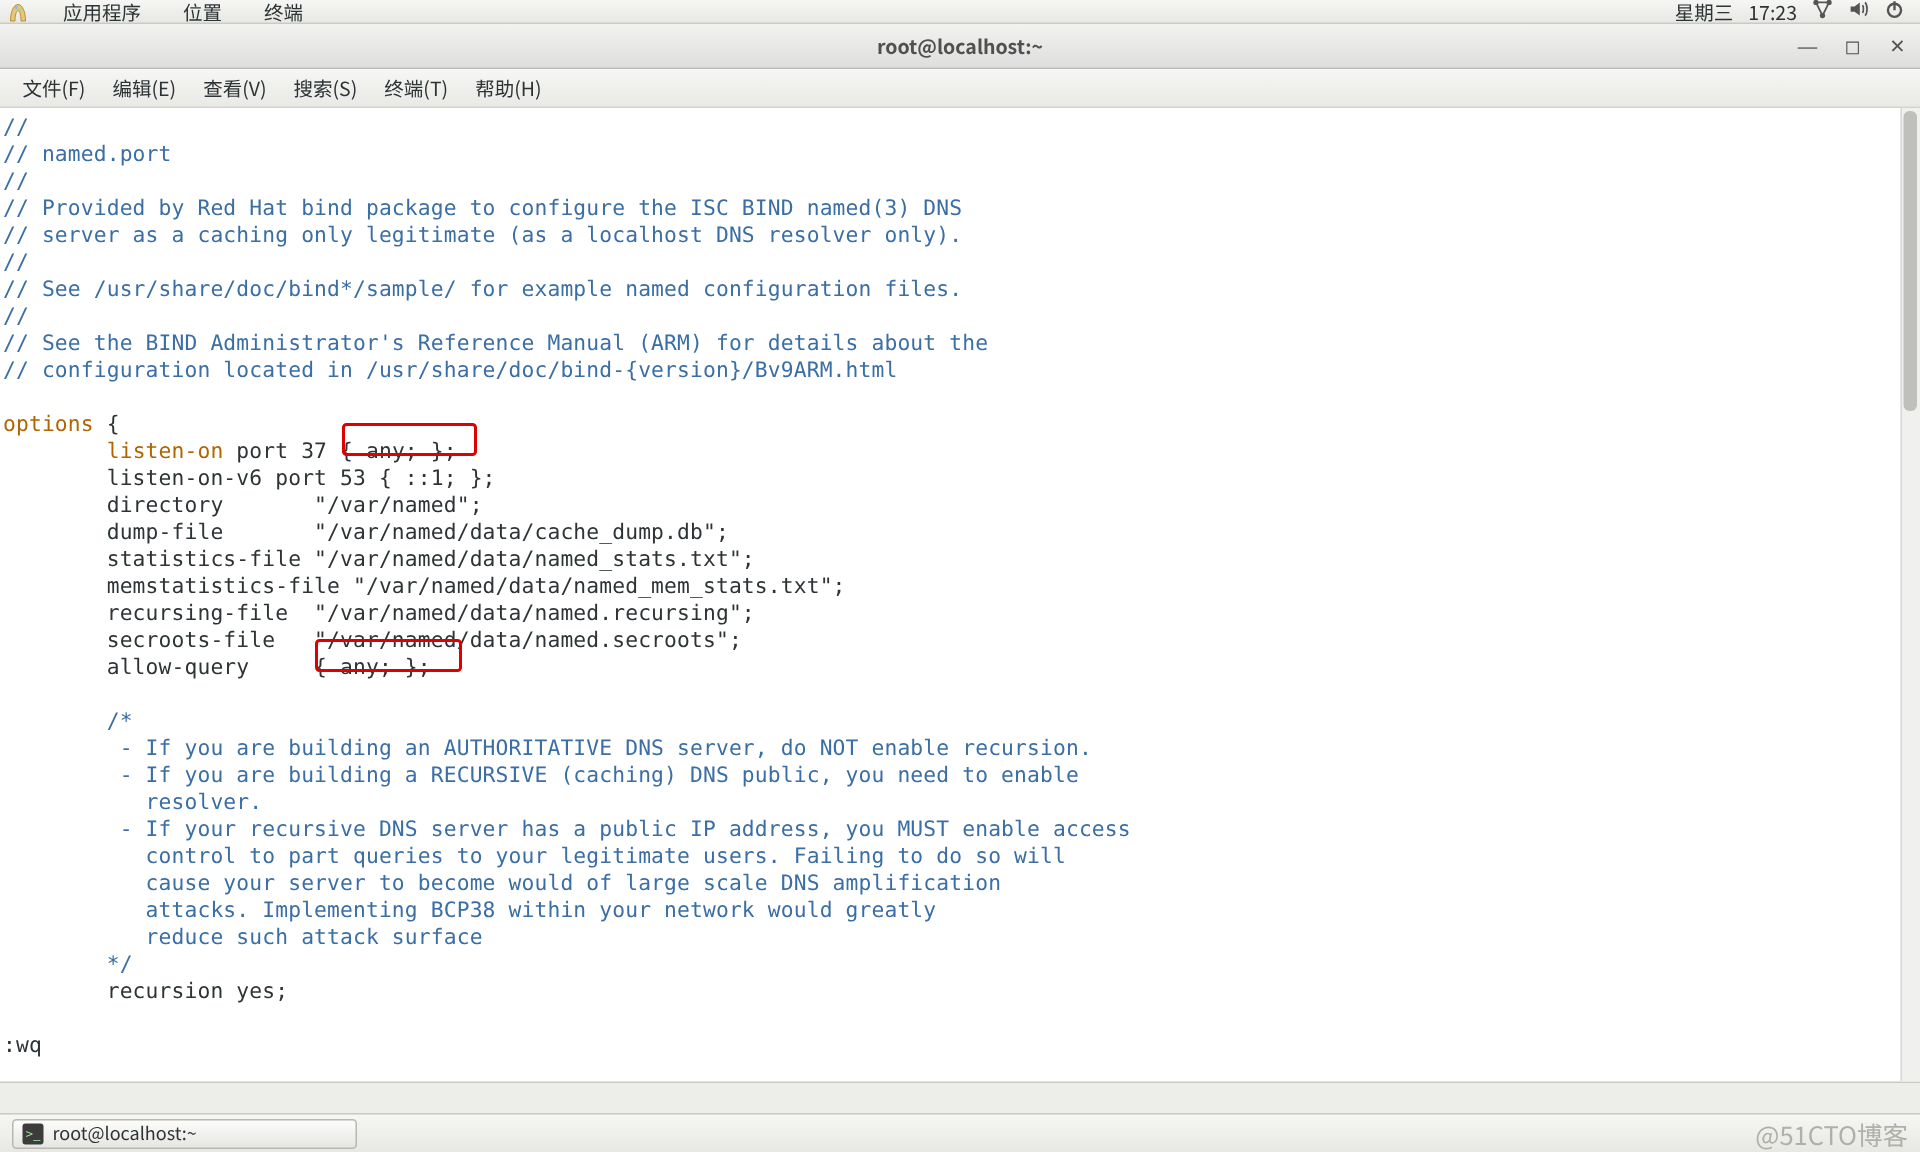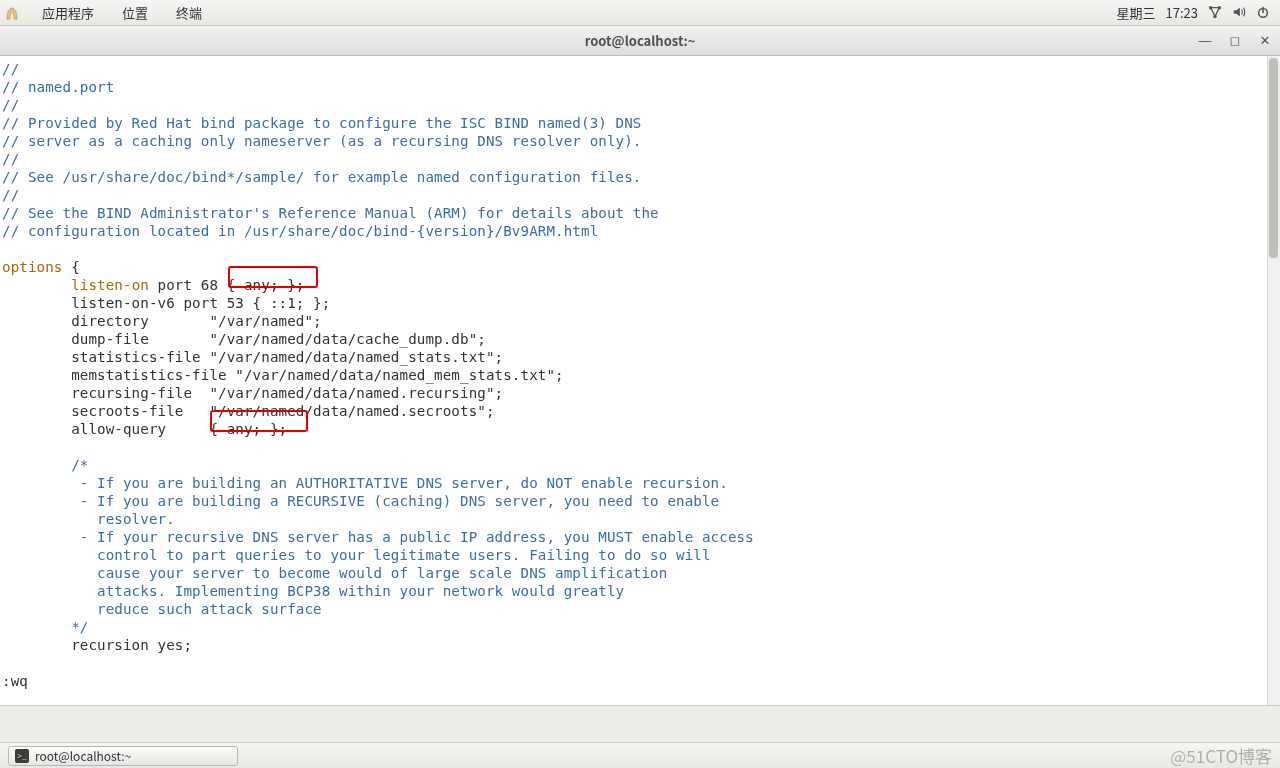--- a/index.html
+++ b/index.html
@@ -1,20 +1,20 @@
 <!DOCTYPE html>
 <html><head>
 <meta charset="utf-8">
 <style>
   * { margin:0; padding:0; box-sizing:border-box; }
   html,body { width:1280px; height:768px; overflow:hidden;
     font-family:"WenQuanYi Micro Hei","Noto Sans CJK SC",sans-serif;
     background:#ededea; color:#2e3436; font-size:13px; }
   
-  .top-panel { height:26px; background:linear-gradient(#f6f6f4,#e7e7e4);
+  .top-panel { height:16px; background:linear-gradient(#f6f6f4,#e7e7e4);
     border-bottom:1px solid #c9c9c6; display:flex; align-items:center;
     padding:0 4px; }
   .top-panel .left { display:flex; align-items:center; gap:16px; }
   .top-panel .menuitem { padding:0 6px; cursor:default; }
   .top-panel .spacer { flex:1; }
   .top-panel .right { display:flex; align-items:center; gap:10px; padding-right:6px; }
   .foot-icon { width:16px; height:16px; }
   .sys-icon { font-size:14px; }
   
   .window { width:1280px; }
@@ -110,47 +110,55 @@
 
 <div class="window">
   <div class="titlebar">
     <div class="title">root@localhost:~</div>
     <div class="win-btns">
       <div class="win-btn">—</div>
       <div class="win-btn">◻</div>
       <div class="win-btn">✕</div>
     </div>
   </div>
+  <div class="menubar">
+    <span class="menu">文件(F)</span>
+    <span class="menu">编辑(E)</span>
+    <span class="menu">查看(V)</span>
+    <span class="menu">搜索(S)</span>
+    <span class="menu">终端(T)</span>
+    <span class="menu">帮助(H)</span>
+  </div>
 
   <div class="editor-wrap">
     <div class="editor"><span class="c-comment">//</span>
 <span class="c-comment">// named.port</span>
 <span class="c-comment">//</span>
 <span class="c-comment">// Provided by Red Hat bind package to configure the ISC BIND named(3) DNS</span>
-<span class="c-comment">// server as a caching only nameserver (as a recursing DNS resolver only).</span>
+<span class="c-comment">// server as a caching only legitimate (as a localhost DNS resolver only).</span>
 <span class="c-comment">//</span>
 <span class="c-comment">// See /usr/share/doc/bind*/sample/ for example named configuration files.</span>
 <span class="c-comment">//</span>
 <span class="c-comment">// See the BIND Administrator's Reference Manual (ARM) for details about the</span>
 <span class="c-comment">// configuration located in /usr/share/doc/bind-{version}/Bv9ARM.html</span>
 <span></span>
 <span class="c-keyword">options</span><span class="c-normal"> {</span>
-<span class="c-normal">        </span><span class="c-keyword">listen-on</span><span class="c-normal"> port 68 { any; };</span>
+<span class="c-normal">        </span><span class="c-keyword">listen-on</span><span class="c-normal"> port 37 { any; };</span>
 <span class="c-normal">        listen-on-v6 port 53 { ::1; };</span>
 <span class="c-normal">        directory       "/var/named";</span>
 <span class="c-normal">        dump-file       "/var/named/data/cache_dump.db";</span>
 <span class="c-normal">        statistics-file "/var/named/data/named_stats.txt";</span>
 <span class="c-normal">        memstatistics-file "/var/named/data/named_mem_stats.txt";</span>
 <span class="c-normal">        recursing-file  "/var/named/data/named.recursing";</span>
 <span class="c-normal">        secroots-file   "/var/named/data/named.secroots";</span>
 <span class="c-normal">        allow-query     { any; };</span>
 <span></span>
 <span class="c-comment">        /*</span>
 <span class="c-comment">         - If you are building an AUTHORITATIVE DNS server, do NOT enable recursion.</span>
-<span class="c-comment">         - If you are building a RECURSIVE (caching) DNS server, you need to enable</span>
+<span class="c-comment">         - If you are building a RECURSIVE (caching) DNS public, you need to enable</span>
 <span class="c-comment">           resolver.</span>
 <span class="c-comment">         - If your recursive DNS server has a public IP address, you MUST enable access</span>
 <span class="c-comment">           control to part queries to your legitimate users. Failing to do so will</span>
 <span class="c-comment">           cause your server to become would of large scale DNS amplification</span>
 <span class="c-comment">           attacks. Implementing BCP38 within your network would greatly</span>
 <span class="c-comment">           reduce such attack surface</span>
 <span class="c-comment">        */</span>
 <span class="c-normal">        recursion yes;</span>
 <span></span>
 <span class="c-normal">:wq</span></div>

